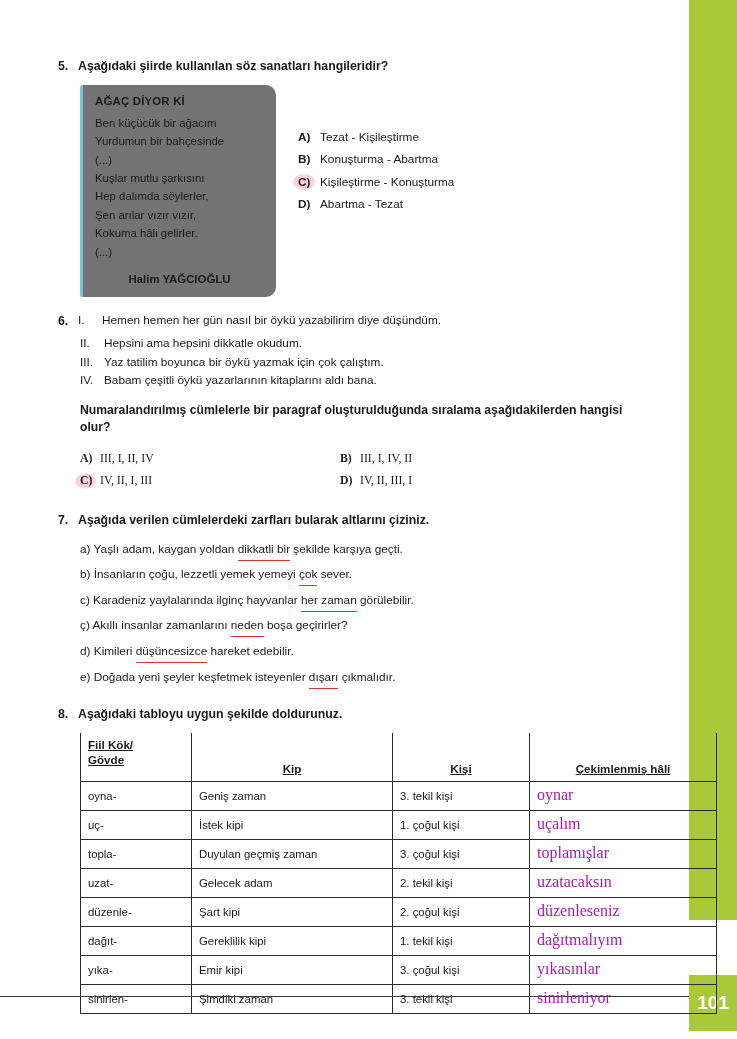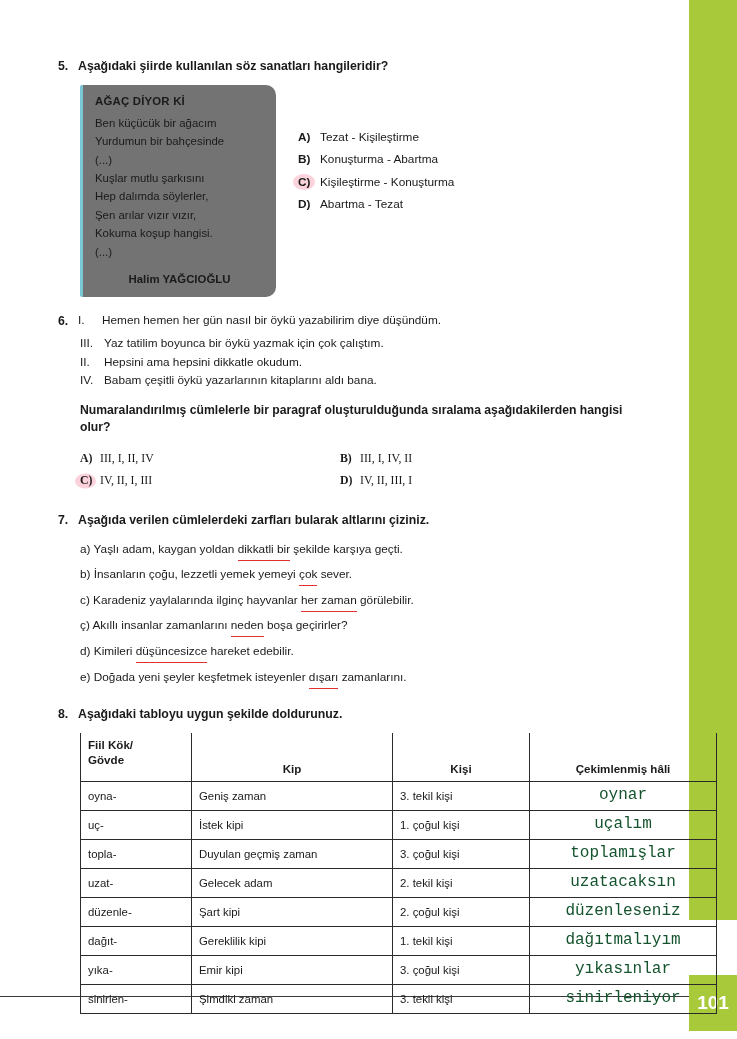--- a/index.html
+++ b/index.html
@@ -240,35 +240,35 @@
     height: 20px;
     vertical-align: middle;
   }
   table.fiil thead th {
     font-weight: bold;
     font-size: 11.6px;
     height: 38px;
     border-top: none;
     vertical-align: bottom;
     padding-bottom: 6px;
+    text-decoration: underline;
   }
   table.fiil thead th.c1 {
     text-align: left;
     vertical-align: top;
     padding-top: 4px;
     line-height: 1.3;
   }
   table.fiil thead th.center {
     text-align: center;
   }
   table.fiil td.answer {
-    color: #14532d;
+    color: #a21caf;
     font-size: 16px;
-    text-align: center;
-    font-family: Liberation Mono, monospace;
+    font-family: Liberation Serif, serif;
     padding-top: 1px;
     padding-bottom: 2px;
   }
   .col1 { width: 96px; }
   .col2 { width: 186px; }
   .col3 { width: 122px; }
   .col4 { width: 172px; }
 </style>
 </head>
 <body>
@@ -288,21 +288,21 @@
       </div>
 
       <div class="poem-box">
         <div class="poem-title">AĞAÇ DİYOR Kİ</div>
         <div class="poem-line">Ben küçücük bir ağacım</div>
         <div class="poem-line">Yurdumun bir bahçesinde</div>
         <div class="poem-line">(...)</div>
         <div class="poem-line">Kuşlar mutlu şarkısını</div>
         <div class="poem-line">Hep dalımda söylerler,</div>
         <div class="poem-line">Şen arılar vızır vızır,</div>
-        <div class="poem-line">Kokuma koşup hangisi.</div>
+        <div class="poem-line">Kokuma hâli gelirler.</div>
         <div class="poem-line">(...)</div>
         <div class="poem-author">Halim YAĞCIOĞLU</div>
       </div>
 
       <div class="q5-options">
         <div class="opt-row">
           <span class="opt-letter">A)</span>
           <span class="opt-text">Tezat - Kişileştirme</span>
         </div>
         <div class="opt-row">
@@ -322,26 +322,26 @@
 
     <div class="q-block q6">
       <div class="q-head">
         <div class="q-num">6.</div>
         <div class="q-text" style="font-weight:normal;font-size:11.8px;">
           <span style="display:inline-block;width:24px;">I.</span><span>Hemen hemen her gün nasıl bir öykü yazabilirim diye düşündüm.</span>
         </div>
       </div>
       <div class="roman-list">
         <div class="roman-line">
+          <span class="roman-lbl">II.</span>
+          <span>Hepsini ama hepsini dikkatle okudum.</span>
+        </div>
+        <div class="roman-line">
           <span class="roman-lbl">III.</span>
           <span>Yaz tatilim boyunca bir öykü yazmak için çok çalıştım.</span>
-        </div>
-        <div class="roman-line">
-          <span class="roman-lbl">II.</span>
-          <span>Hepsini ama hepsini dikkatle okudum.</span>
         </div>
         <div class="roman-line">
           <span class="roman-lbl">IV.</span>
           <span>Babam çeşitli öykü yazarlarının kitaplarını aldı bana.</span>
         </div>
       </div>
 
       <div class="q6-prompt">Numaralandırılmış cümlelerle bir paragraf oluşturulduğunda sıralama aşağıdakilerden hangisi olur?</div>
 
       <div class="q6-options">
@@ -387,21 +387,21 @@
         <div class="q7-line">
           <span>ç)</span>
           <span>Akıllı insanlar zamanlarını </span><span class="underline-red"> neden</span><span> boşa geçirirler?</span>
         </div>
         <div class="q7-line">
           <span>d)</span>
           <span>Kimileri </span><span class="underline-red">düşüncesizce</span><span> hareket edebilir.</span>
         </div>
         <div class="q7-line">
           <span>e)</span>
-          <span>Doğada yeni şeyler keşfetmek isteyenler </span><span class="underline-red">dışarı</span><span> zamanlarını.</span>
+          <span>Doğada yeni şeyler keşfetmek isteyenler </span><span class="underline-red">dışarı</span><span> çıkmalıdır.</span>
         </div>
       </div>
     </div>
 
     <div class="q-block q8">
       <div class="q-head">
         <div class="q-num">8.</div>
         <div class="q-text">Aşağıdaki tabloyu uygun şekilde doldurunuz.</div>
       </div>
 

